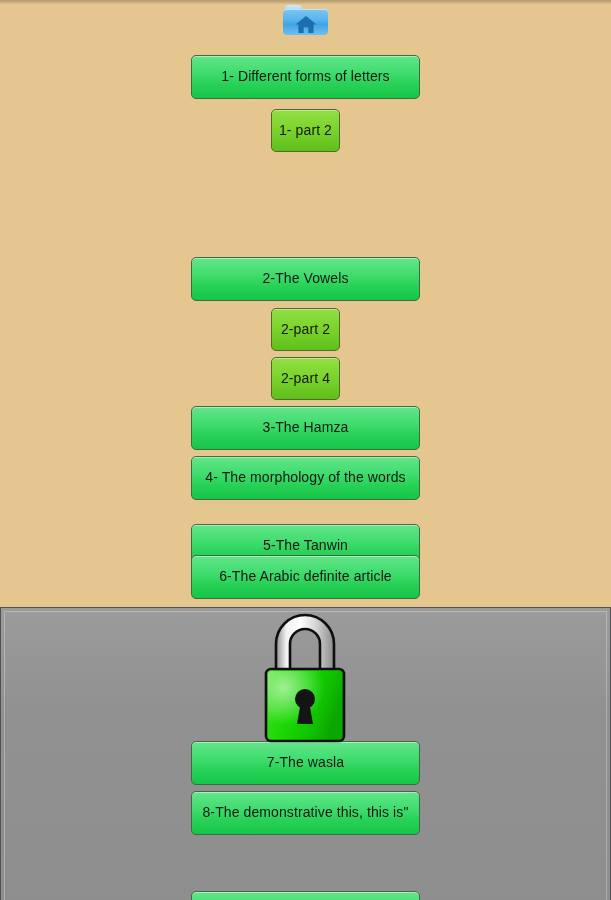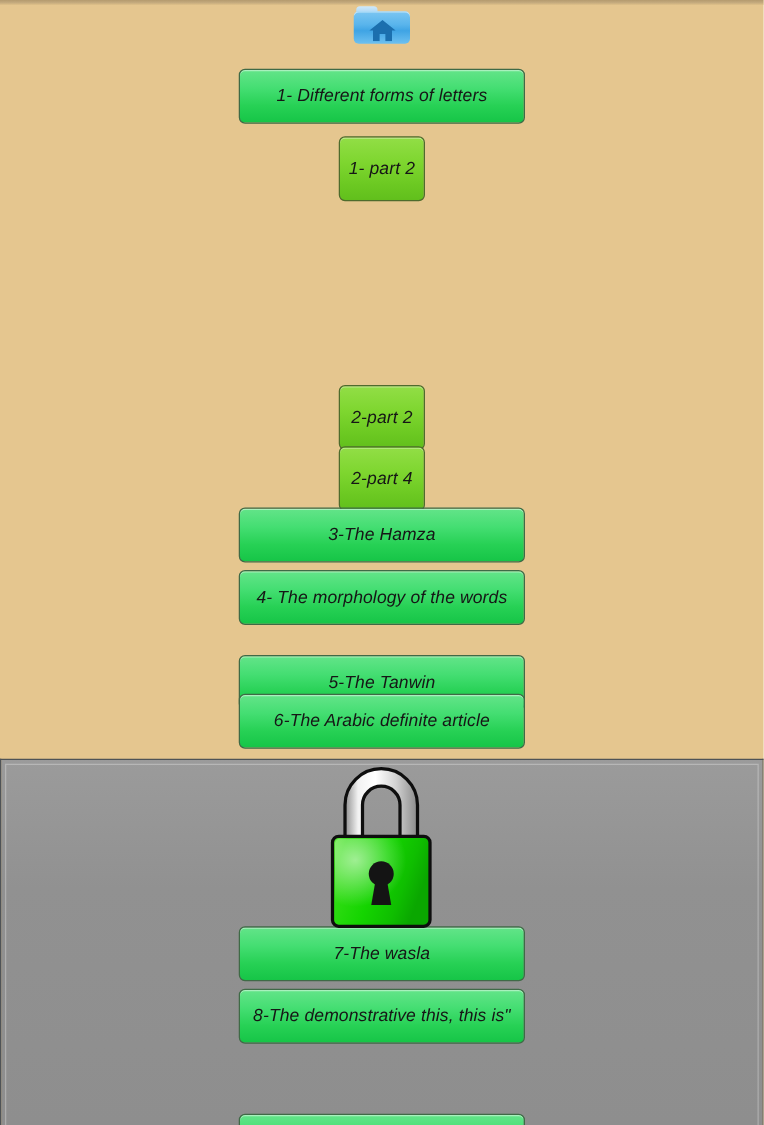--- a/index.html
+++ b/index.html
@@ -74,36 +74,35 @@
     text-align: center;
     color: #161616;
     font-size: 14px;
     line-height: 1.1;
     letter-spacing: .1px;
     border-radius: 5px;
     cursor: pointer;
     user-select: none;
     overflow: hidden;
     white-space: nowrap;
-    font-style: italic;
   }
   
   .btn.wide {
     left: 191px;
     width: 229px;
     height: 44px;
     background: linear-gradient(to bottom, #63e489 0%, #44de72 35%, #27d155 68%, #16c547 100%);
     border: 1px solid #3f6a46;
     box-shadow: inset 0 1px 0 rgba(255,255,255,.45);
   }
   
   .btn.small {
     left: 271px;
     width: 69px;
-    height: 52px;
+    height: 43px;
     background: linear-gradient(to bottom, #92de46 0%, #7ed62f 40%, #6cc922 75%, #61bf1c 100%);
     border: 1px solid #4e6b2d;
     box-shadow: inset 0 1px 0 rgba(255,255,255,.4);
   }
 
   
   #locked-panel {
     position: absolute;
     left: 0;
     top: 607px;
@@ -141,20 +140,21 @@
   <div id="home-btn">
     <div class="folder-tab"></div>
     <div class="folder-body"></div>
     <svg class="house" viewBox="0 0 22 17">
       <path d="M11 0 L21.5 8.4 L18.6 8.4 L18.6 17 L13.3 17 L13.3 11.2 L8.7 11.2 L8.7 17 L3.4 17 L3.4 8.4 L0.5 8.4 Z" fill="#1b6fae"></path>
     </svg>
   </div>
 
   <div class="btn wide" style="top:55px">1- Different forms of letters</div>
   <div class="btn small" style="top:109px">1- part 2</div>
+  <div class="btn wide" style="top:257px">2-The Vowels</div>
   <div class="btn small" style="top:308px">2-part 2</div>
   <div class="btn small" style="top:357px">2-part 4</div>
   <div class="btn wide" style="top:406px">3-The Hamza</div>
   <div class="btn wide" style="top:456px">4- The morphology of the words</div>
   <div class="btn wide" style="top:524px">5-The Tanwin</div>
   <div class="btn wide" style="top:555px">6-The Arabic definite article</div>
 
   <div id="locked-panel">
     <div class="inner-highlight"></div>
   </div>

